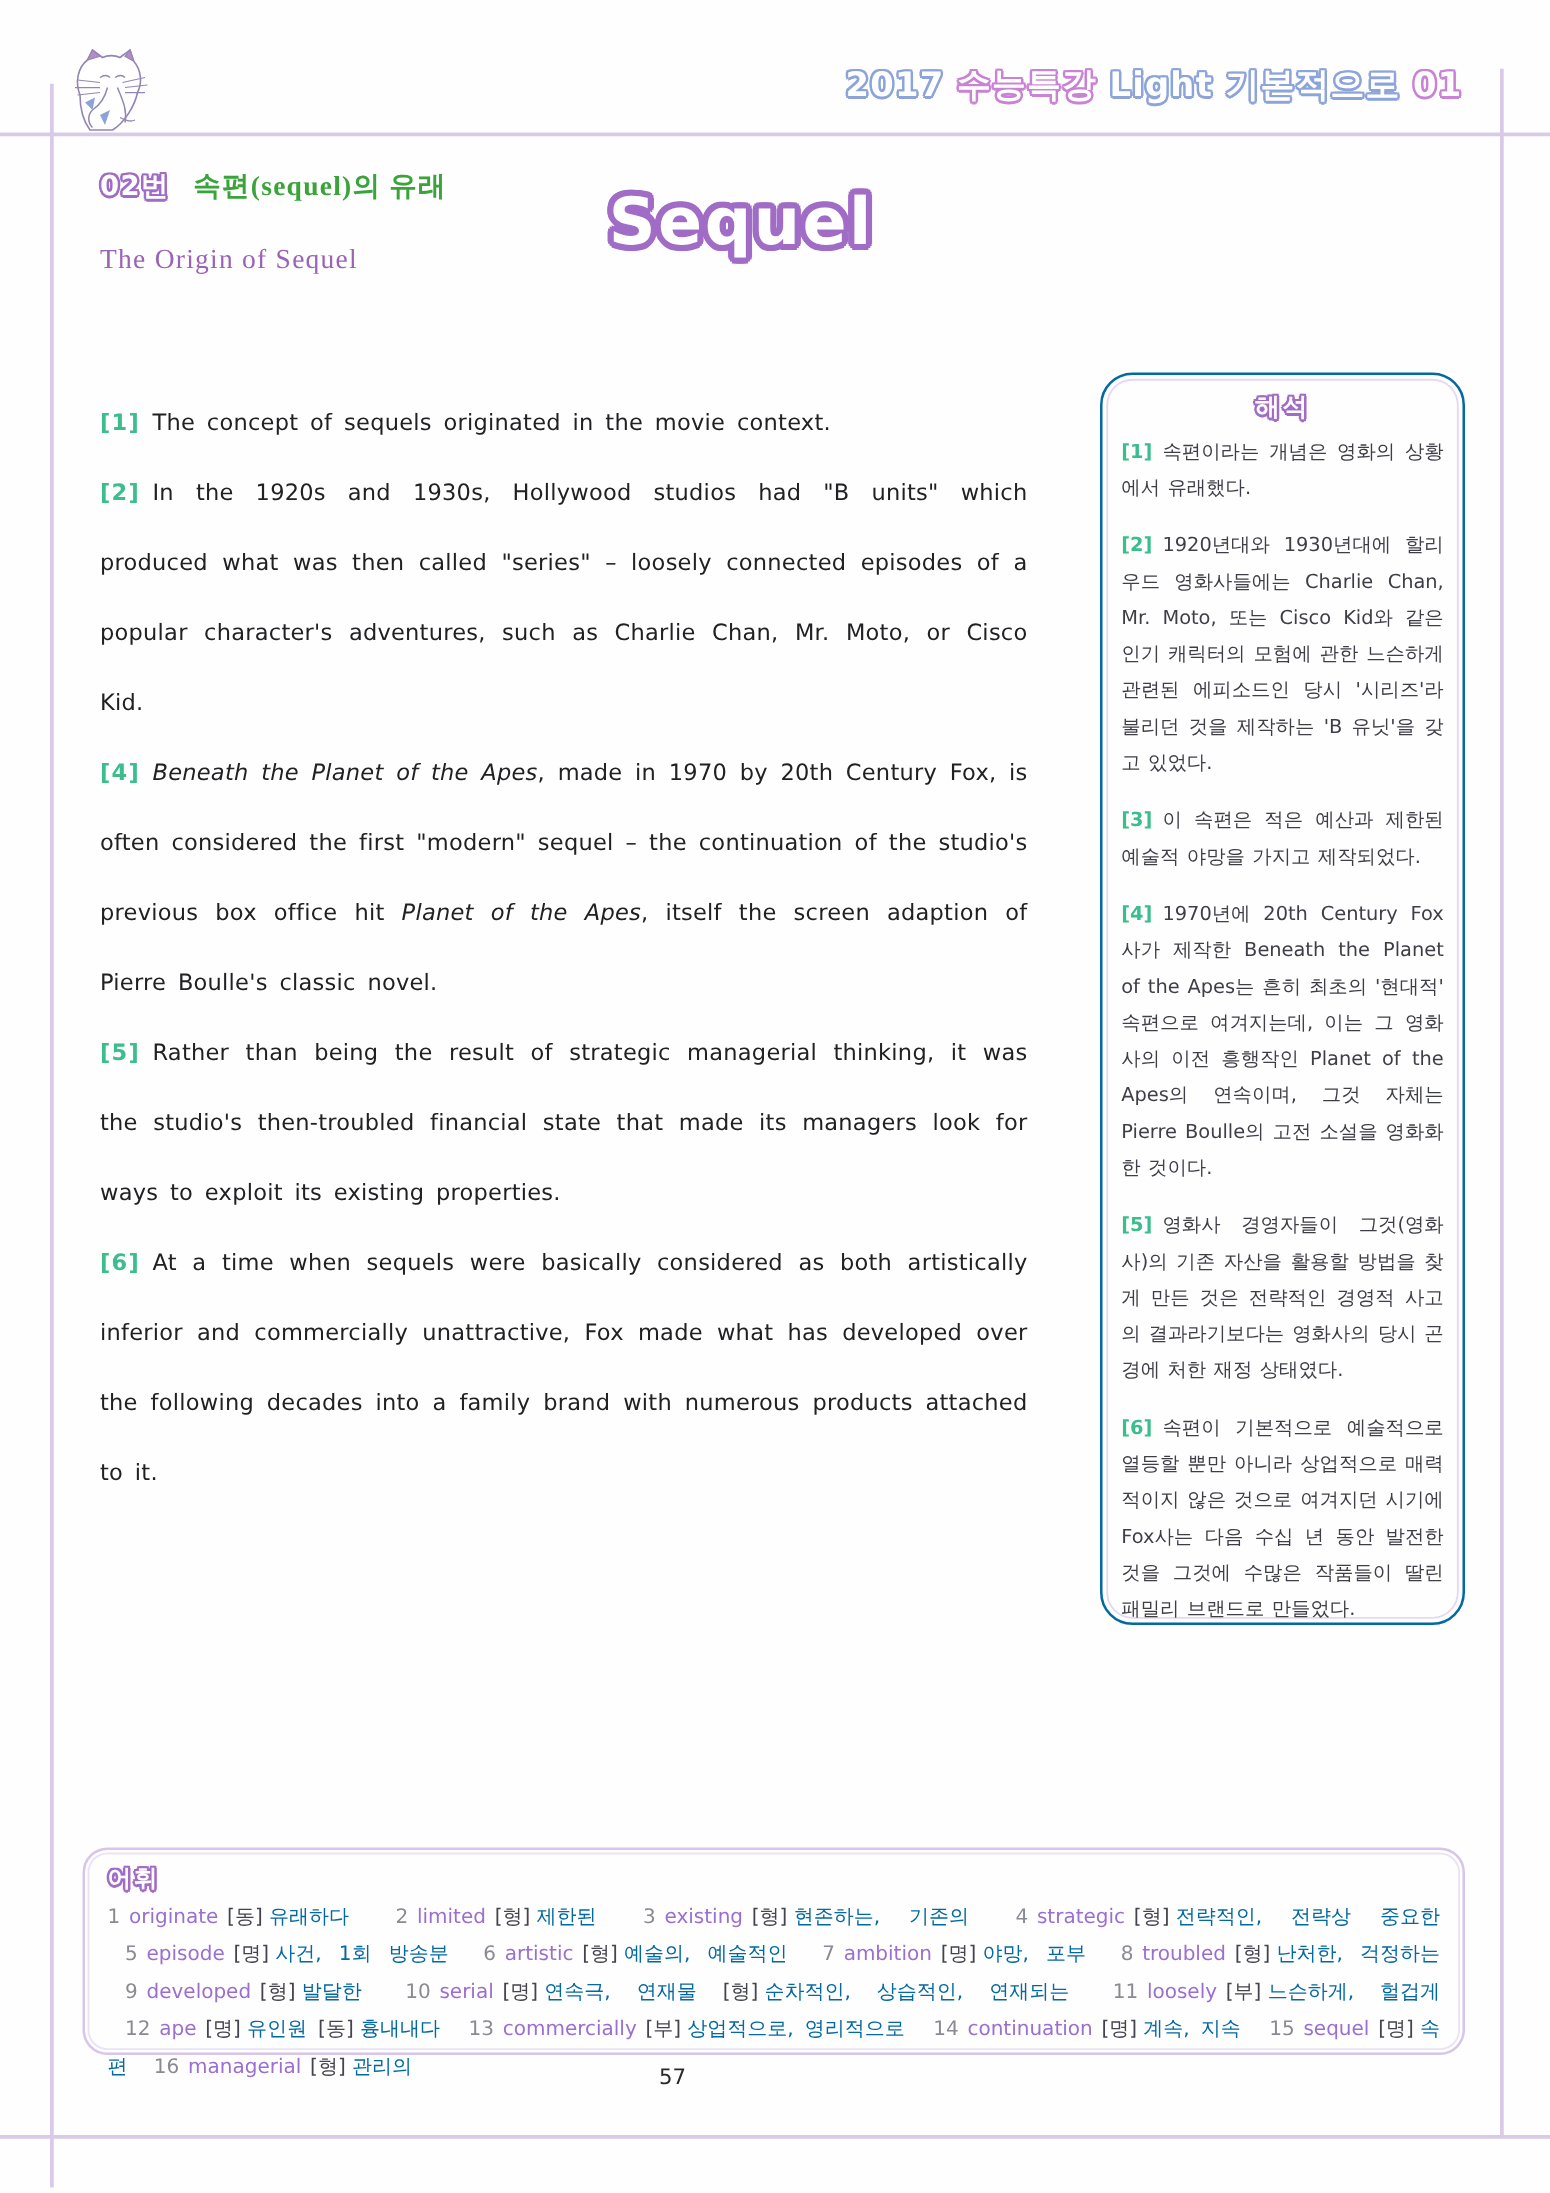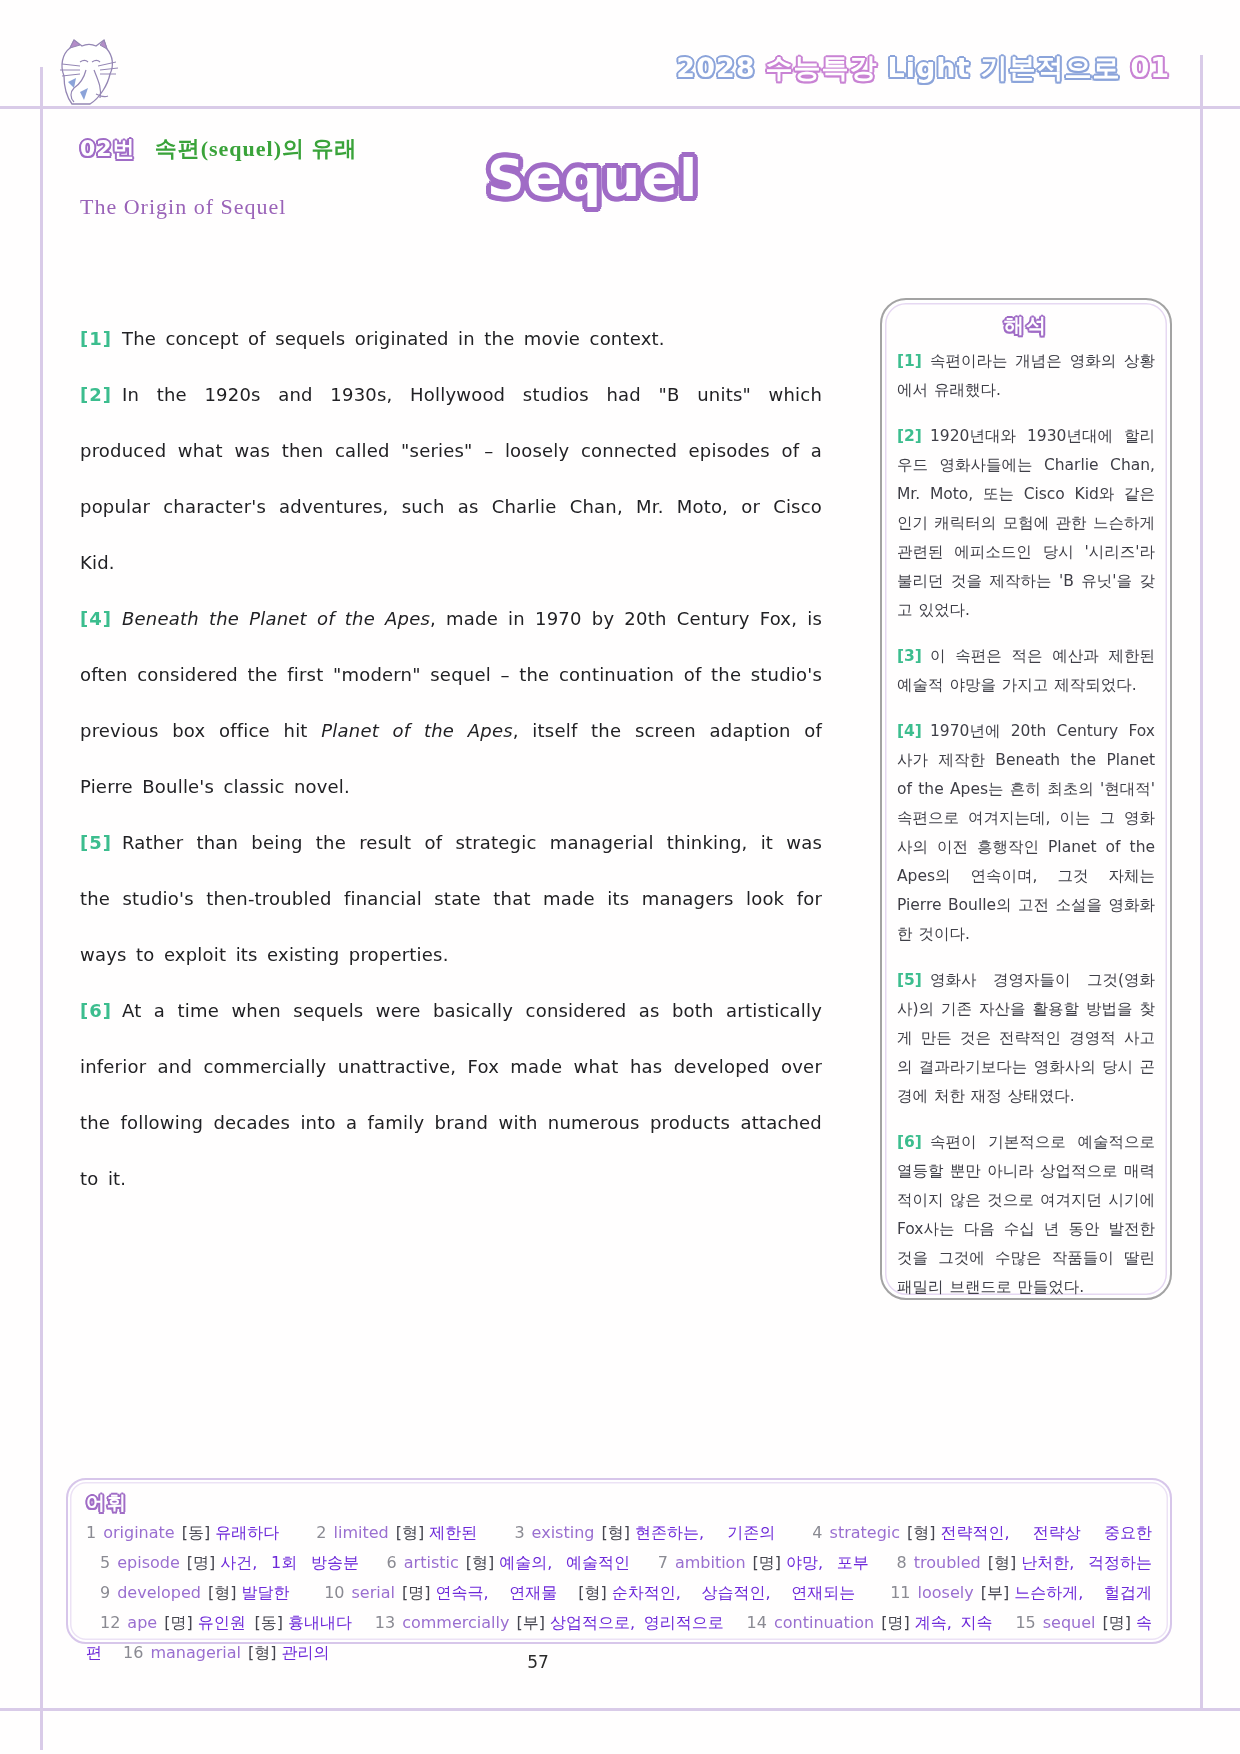--- a/index.html
+++ b/index.html
@@ -59,21 +59,21 @@
     font-size:18px; line-height:56px; color:#212124;
     text-align:justify; word-spacing:3.5px; letter-spacing:0.2px;
   }
   .passage .para { margin:0; }
   .passage .marker { color:#3cbd8e; font-weight:bold; margin-right:10px; letter-spacing:1px; }
   .passage .seg-i { font-style:italic; }
 
   
   .sidebar {
     position:absolute; left:880px; top:298px; width:292px; height:1002px;
-    border:2px solid #a3a3a3; border-radius:26px; background:#fffefe;
+    border:2px solid #0369a1; border-radius:26px; background:#fffefe;
     box-shadow:0 0 0 3px #fff inset, 0 0 0 4.5px #e6d8f2 inset;
     padding:12px 15px 10px 15px;
   }
   .sidebar-title { text-align:center; font-size:20px; letter-spacing:2px; margin-bottom:8px; }
   .t-para {
     font-size:15.5px; line-height:29px; color:#3e3e46;
     text-align:justify; margin-bottom:17px; word-spacing:1px;
   }
   .t-para .marker { color:#3cbd8e; font-weight:bold; margin-right:8px; }
 
@@ -83,21 +83,21 @@
     border:2px solid #d7c6ea; border-radius:20px; background:#fffefe;
     box-shadow:0 0 0 2px #fff inset, 0 0 0 3.5px #ece2f5 inset;
     padding:10px 18px 8px 18px;
   }
   .vocab-title { font-size:19px; letter-spacing:2px; display:inline-block; margin-bottom:2px; }
   .vocab-body { font-size:16px; line-height:30px; color:#4c4c58; text-align:justify; word-spacing:2px; }
   .vnum  { color:#8a8a92; margin:0 7px 0 14px; }
   .vnum.first { margin-left:0; }
   .vword { color:#9a6fd0; margin-right:7px;margin-top:25px; }
   .vpos  { color:#44444e; margin-right:5px; }
-  .vmean { color:#6d28d9; }
+  .vmean { color:#0369a1; }
 
   .page-number { position:absolute; left:0; top:1652px; width:1076px; text-align:center; font-size:17px; color:#2a2a2a; }
 </style>
 </head>
 <body>
 
 <div class="page">
 
   <div class="vline left"></div>
   <div class="vline right"></div>
@@ -114,21 +114,21 @@
       <path d="M12 28 L30 30 M10 34 L30 34 M12 40 L30 38" stroke="#9486b4" stroke-width="1"></path>
       <path d="M48 30 L66 26 M50 34 L68 32 M50 38 L66 38" stroke="#9486b4" stroke-width="1"></path>
       <path d="M36 34 C34 42 30 48 24 52 C20 56 20 62 24 66" stroke="#9486b4" stroke-width="1.2" fill="none"></path>
       <path d="M44 34 C48 44 52 52 50 62" stroke="#9486b4" stroke-width="1.2" fill="none"></path>
       <path d="M18 46 L26 42 L24 52 Z" fill="#8ba3d9"></path>
       <path d="M30 56 L38 52 L34 64 Z" fill="#8ba3d9"></path>
       <path d="M46 58 C50 60 54 62 58 60" stroke="#9486b4" stroke-width="1.1"></path>
     </svg>
   </div>
 
-  <div class="brand"><span class="bub brand-part c-blue">2028</span><span class="bub brand-part c-orchid">수능특강</span><span class="bub brand-part c-blue">Light</span><span class="bub brand-part c-blue">기본적으로</span><span class="bub brand-part c-orchid">01</span></div>
+  <div class="brand"><span class="bub brand-part c-blue">2017</span><span class="bub brand-part c-orchid">수능특강</span><span class="bub brand-part c-blue">Light</span><span class="bub brand-part c-blue">기본적으로</span><span class="bub brand-part c-orchid">01</span></div>
 
   <div class="lesson-line">
     <span class="bub c-purple lesson-badge">02번</span>
     <span class="lesson-title-ko">속편(sequel)의 유래</span>
   </div>
 
   <div class="big-title bub-xl c-purple">Sequel</div>
 
   <div class="subtitle">The Origin of Sequel</div>
 

